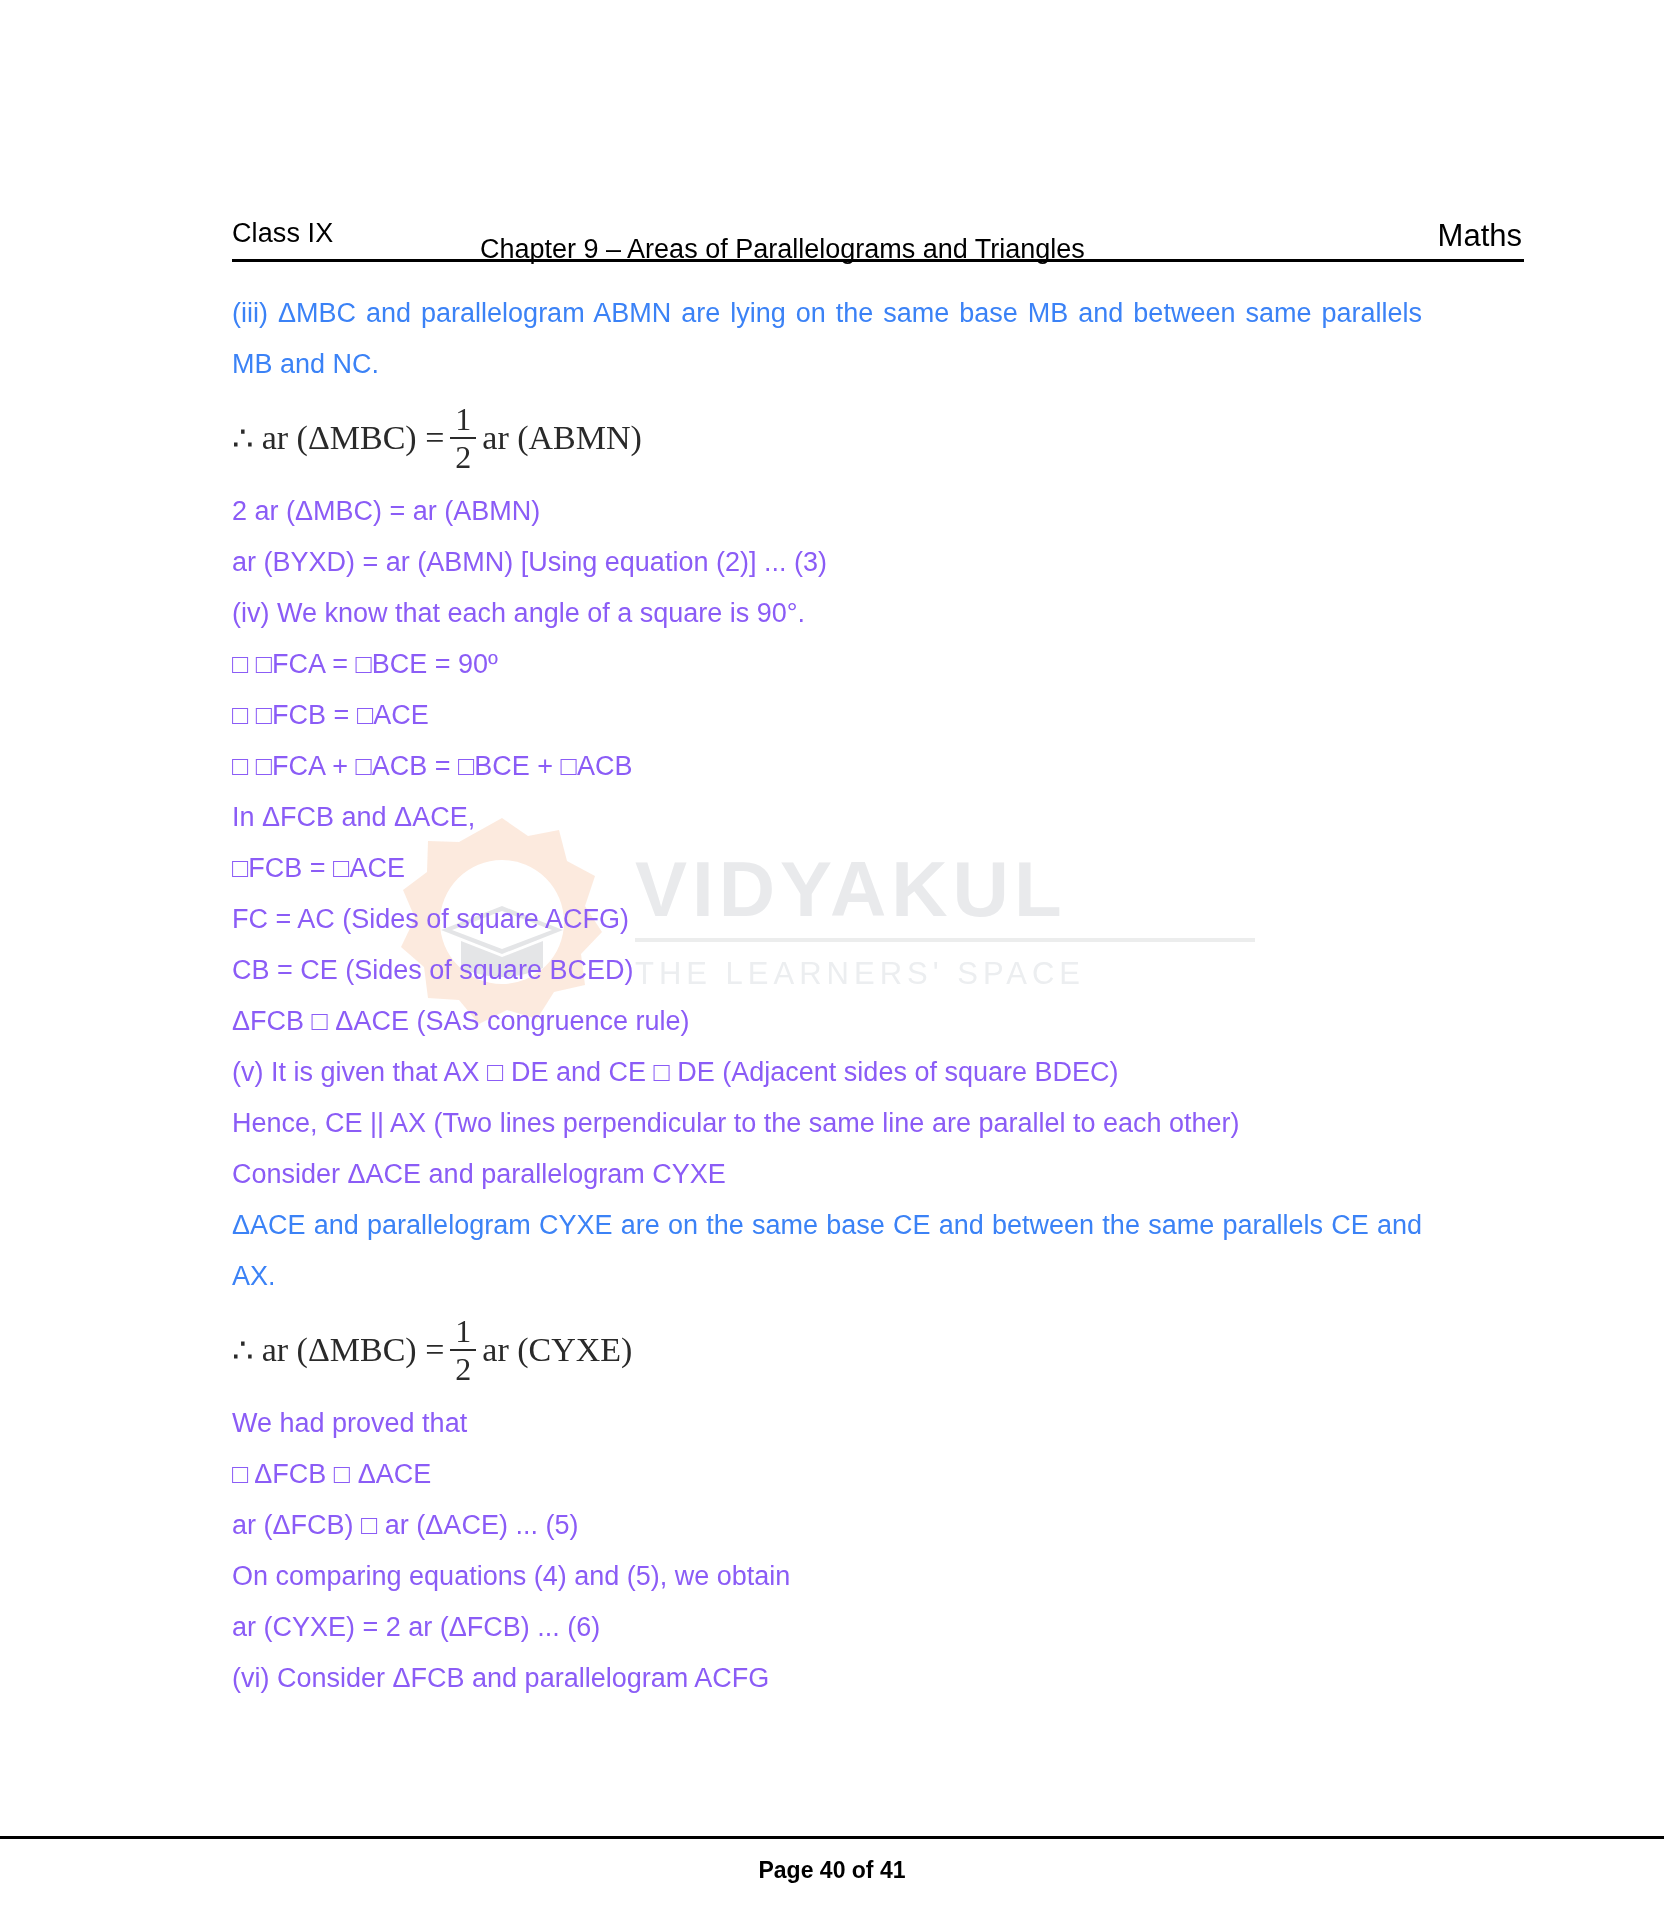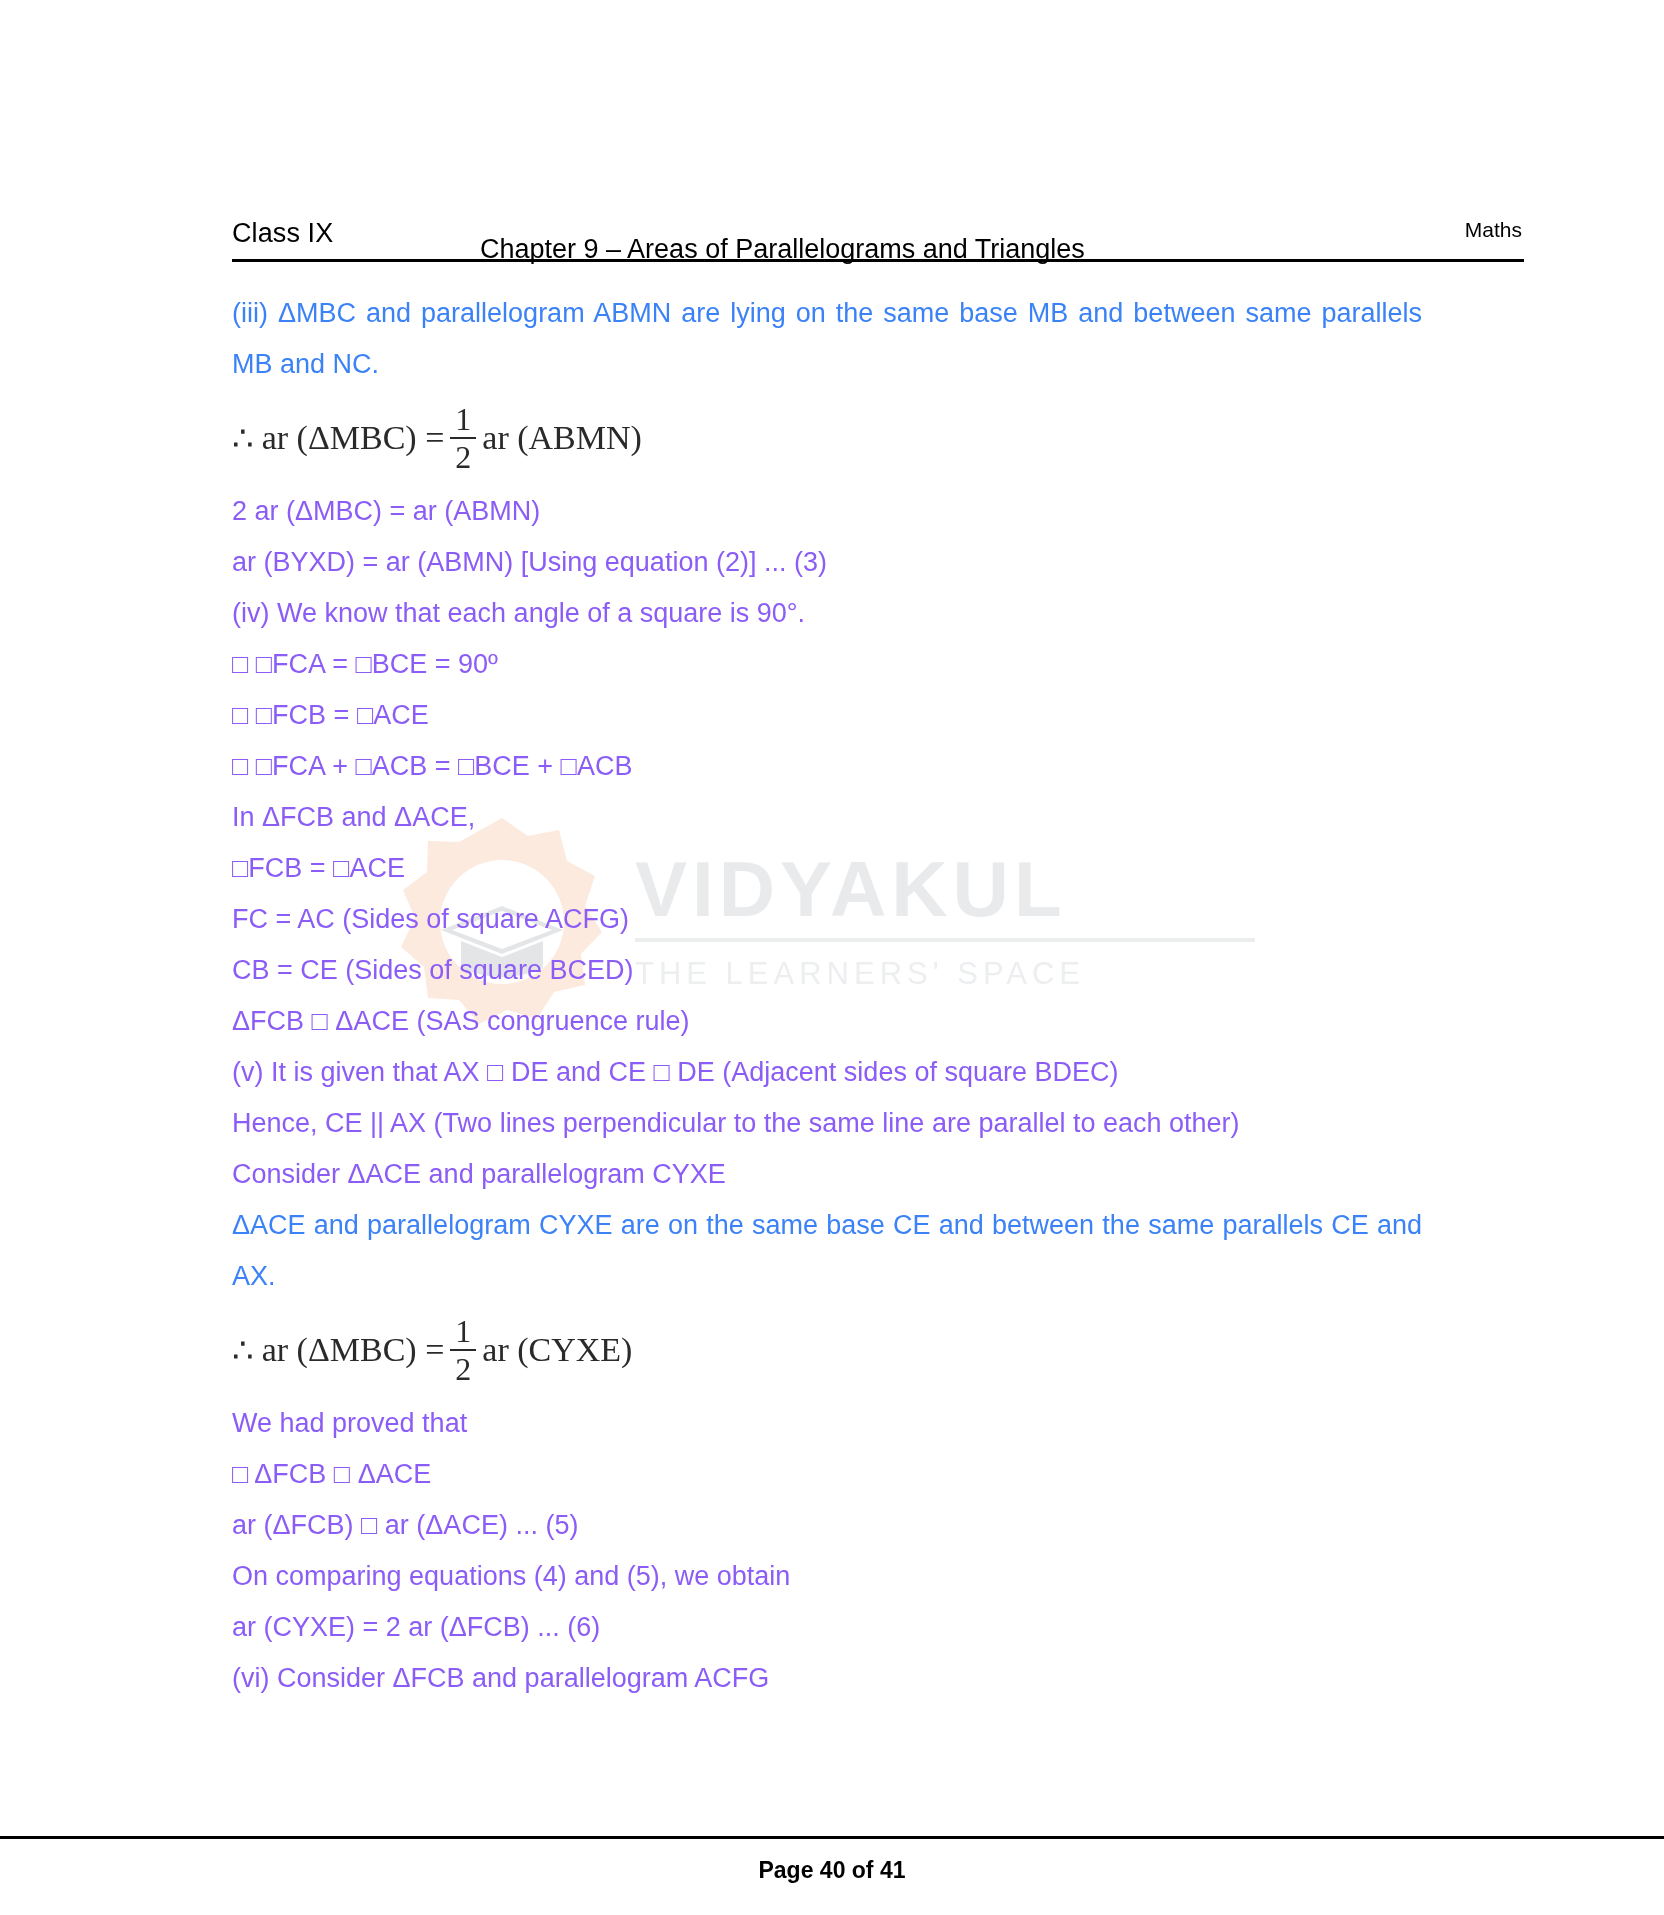--- a/index.html
+++ b/index.html
@@ -48,21 +48,21 @@
     position: absolute;
     left: 248px;
     top: 16px;
     font-size: 27px;
     white-space: nowrap;
   }
   .hdr-subject {
     position: absolute;
     right: 2px;
     top: 0;
-    font-size: 21px;
+    font-size: 31px;
     white-space: nowrap;
   }
 
   
   .watermark {
     position: absolute;
     left: 395px;
     top: 800px;
     width: 900px;
     height: 290px;

